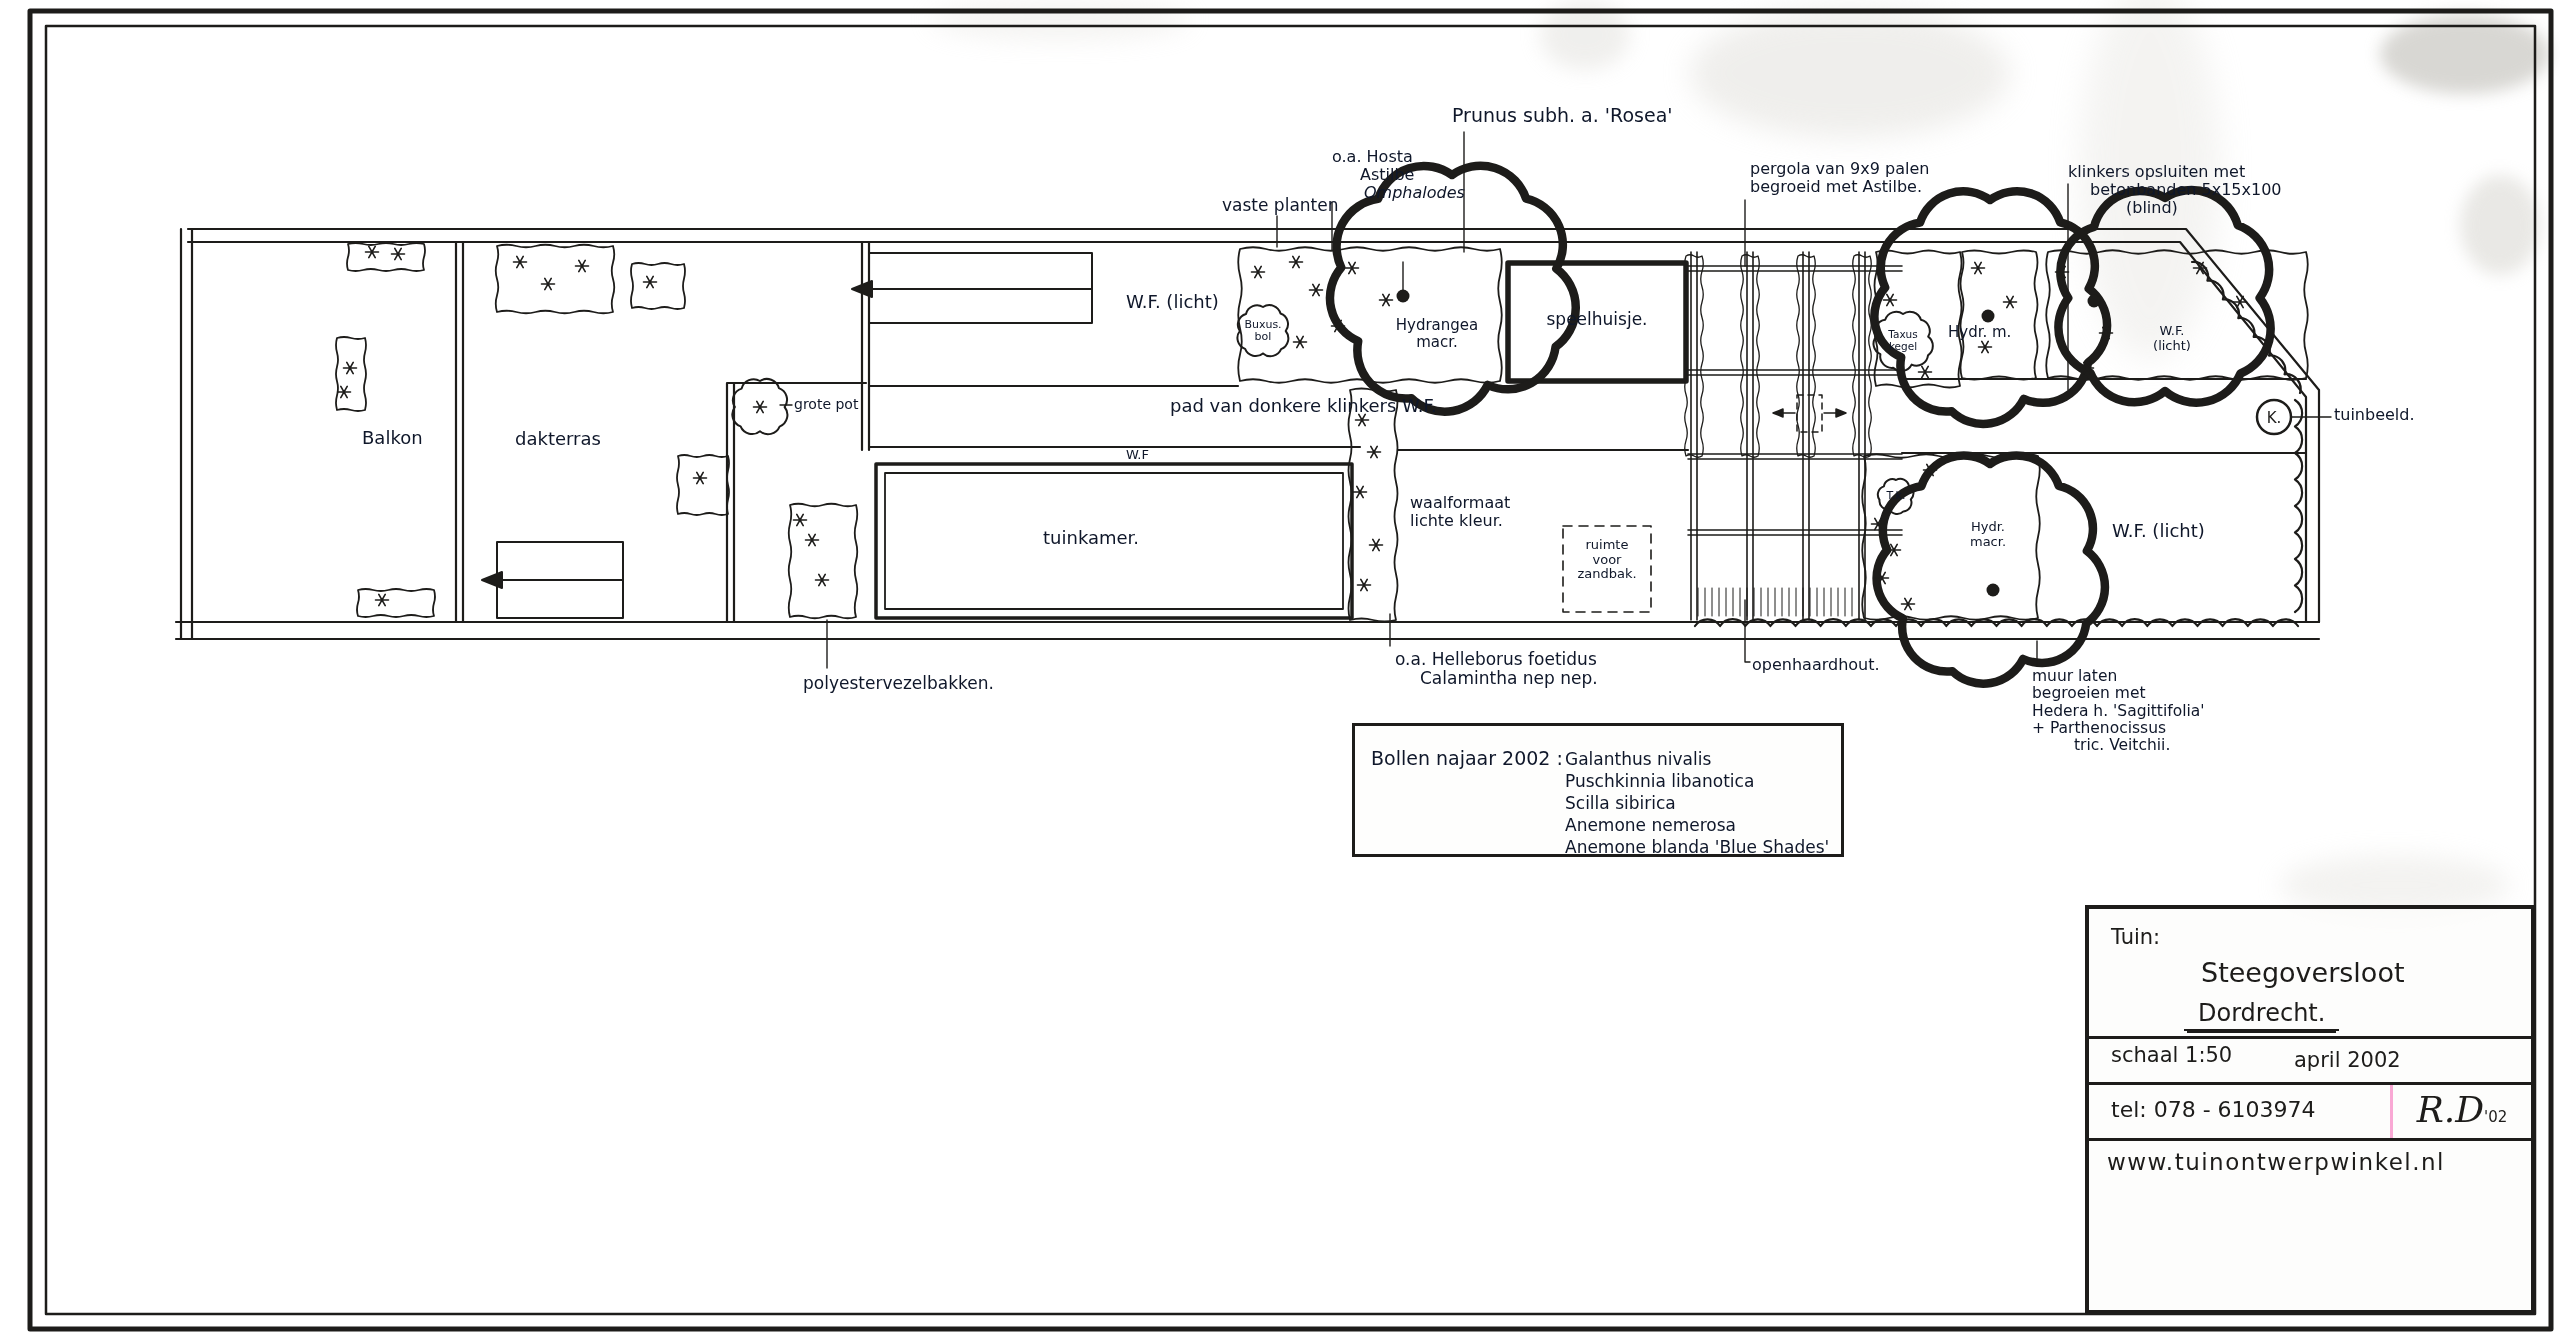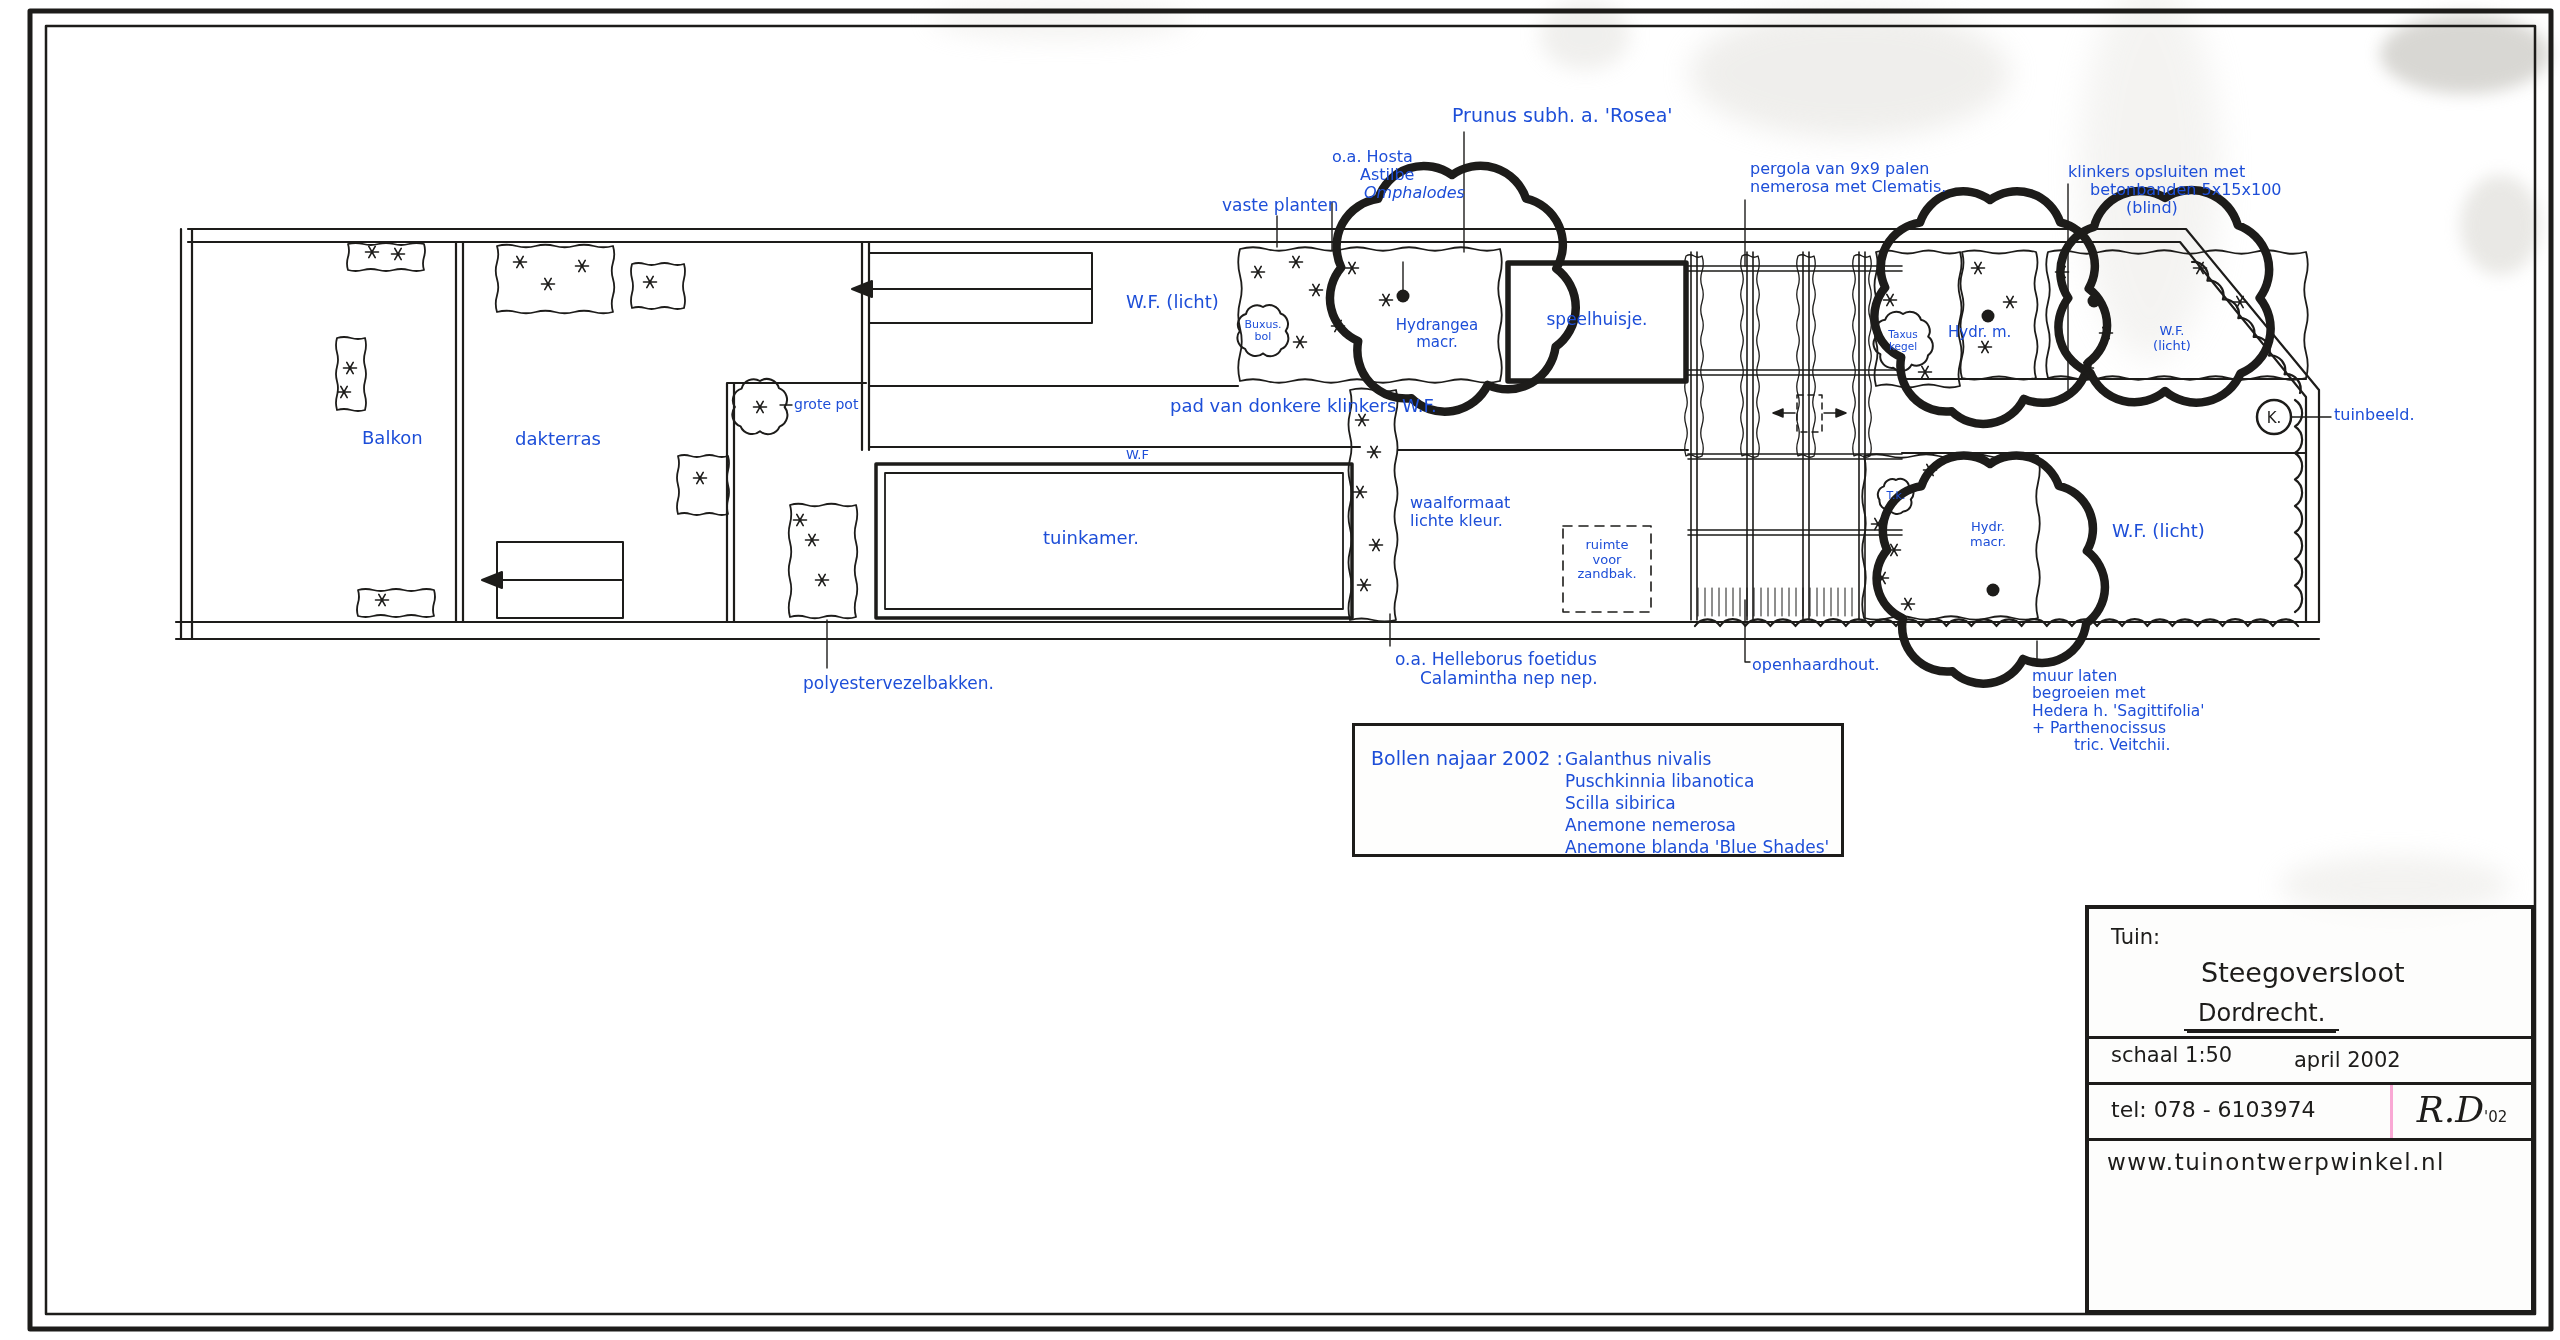--- a/index.html
+++ b/index.html
@@ -1,19 +1,19 @@
 <!DOCTYPE html>
 <html><head>
 <meta charset="utf-8">
 <style>
   html,body{margin:0;padding:0;background:#ffffff;}
   .canvas{position:relative;width:2560px;height:1340px;background:#ffffff;overflow:hidden;
           font-family:"DejaVu Sans",sans-serif;color:#1d1c1a;}
   svg{position:absolute;left:0;top:0;}
-  .lbl{position:absolute;color:#1d4ed8;white-space:nowrap;line-height:1.12;font-family:"DejaVu Sans",sans-serif;}
+  .lbl{position:absolute;color:#0f172a;white-space:nowrap;line-height:1.12;font-family:"DejaVu Sans",sans-serif;}
   .ctr{transform:translate(-50%,-50%);text-align:center;}
   .smudge{position:absolute;border-radius:50%;pointer-events:none;}
   
   .tblock{position:absolute;left:2085px;top:905px;width:450px;height:409px;border:4px solid #1d1c1a;box-sizing:border-box;background:rgba(252,252,250,.65);}
   .trow{position:relative;box-sizing:border-box;border-bottom:3px solid #1d1c1a;}
   .trow:last-child{border-bottom:none;}
   .tb-abs{position:absolute;white-space:nowrap;}
   .dubline{border-bottom:2px solid #1d1c1a;box-shadow:0 5px 0 -3px #1d1c1a;padding:0 14px 2px 14px;}
   .tcell-sig{position:absolute;right:0;top:0;bottom:0;width:138px;border-left:3px solid #f9a8d4;text-align:center;}
   
@@ -161,21 +161,21 @@
   <div class="lbl" style="left:1332px;top:148px;font-size:16px;">
     <div>o.a. Hosta</div>
     <div style="margin-left:28px;">Astilbe</div>
     <div style="margin-left:32px;font-style:italic;">Omphalodes</div>
   </div>
 
   <div class="lbl" style="left:1222px;top:196px;font-size:17px;">vaste planten</div>
 
   <div class="lbl" style="left:1750px;top:160px;font-size:16px;">
     <div>pergola van 9x9 palen</div>
-    <div>nemerosa met Clematis.</div>
+    <div>begroeid met Astilbe.</div>
   </div>
 
   <div class="lbl" style="left:2068px;top:163px;font-size:16px;">
     <div>klinkers opsluiten met</div>
     <div style="margin-left:22px;">betonbanden 5x15x100</div>
     <div style="margin-left:58px;">(blind)</div>
   </div>
 
   <div class="lbl" style="left:1126px;top:292px;font-size:18px;">W.F. (licht)</div>
 

